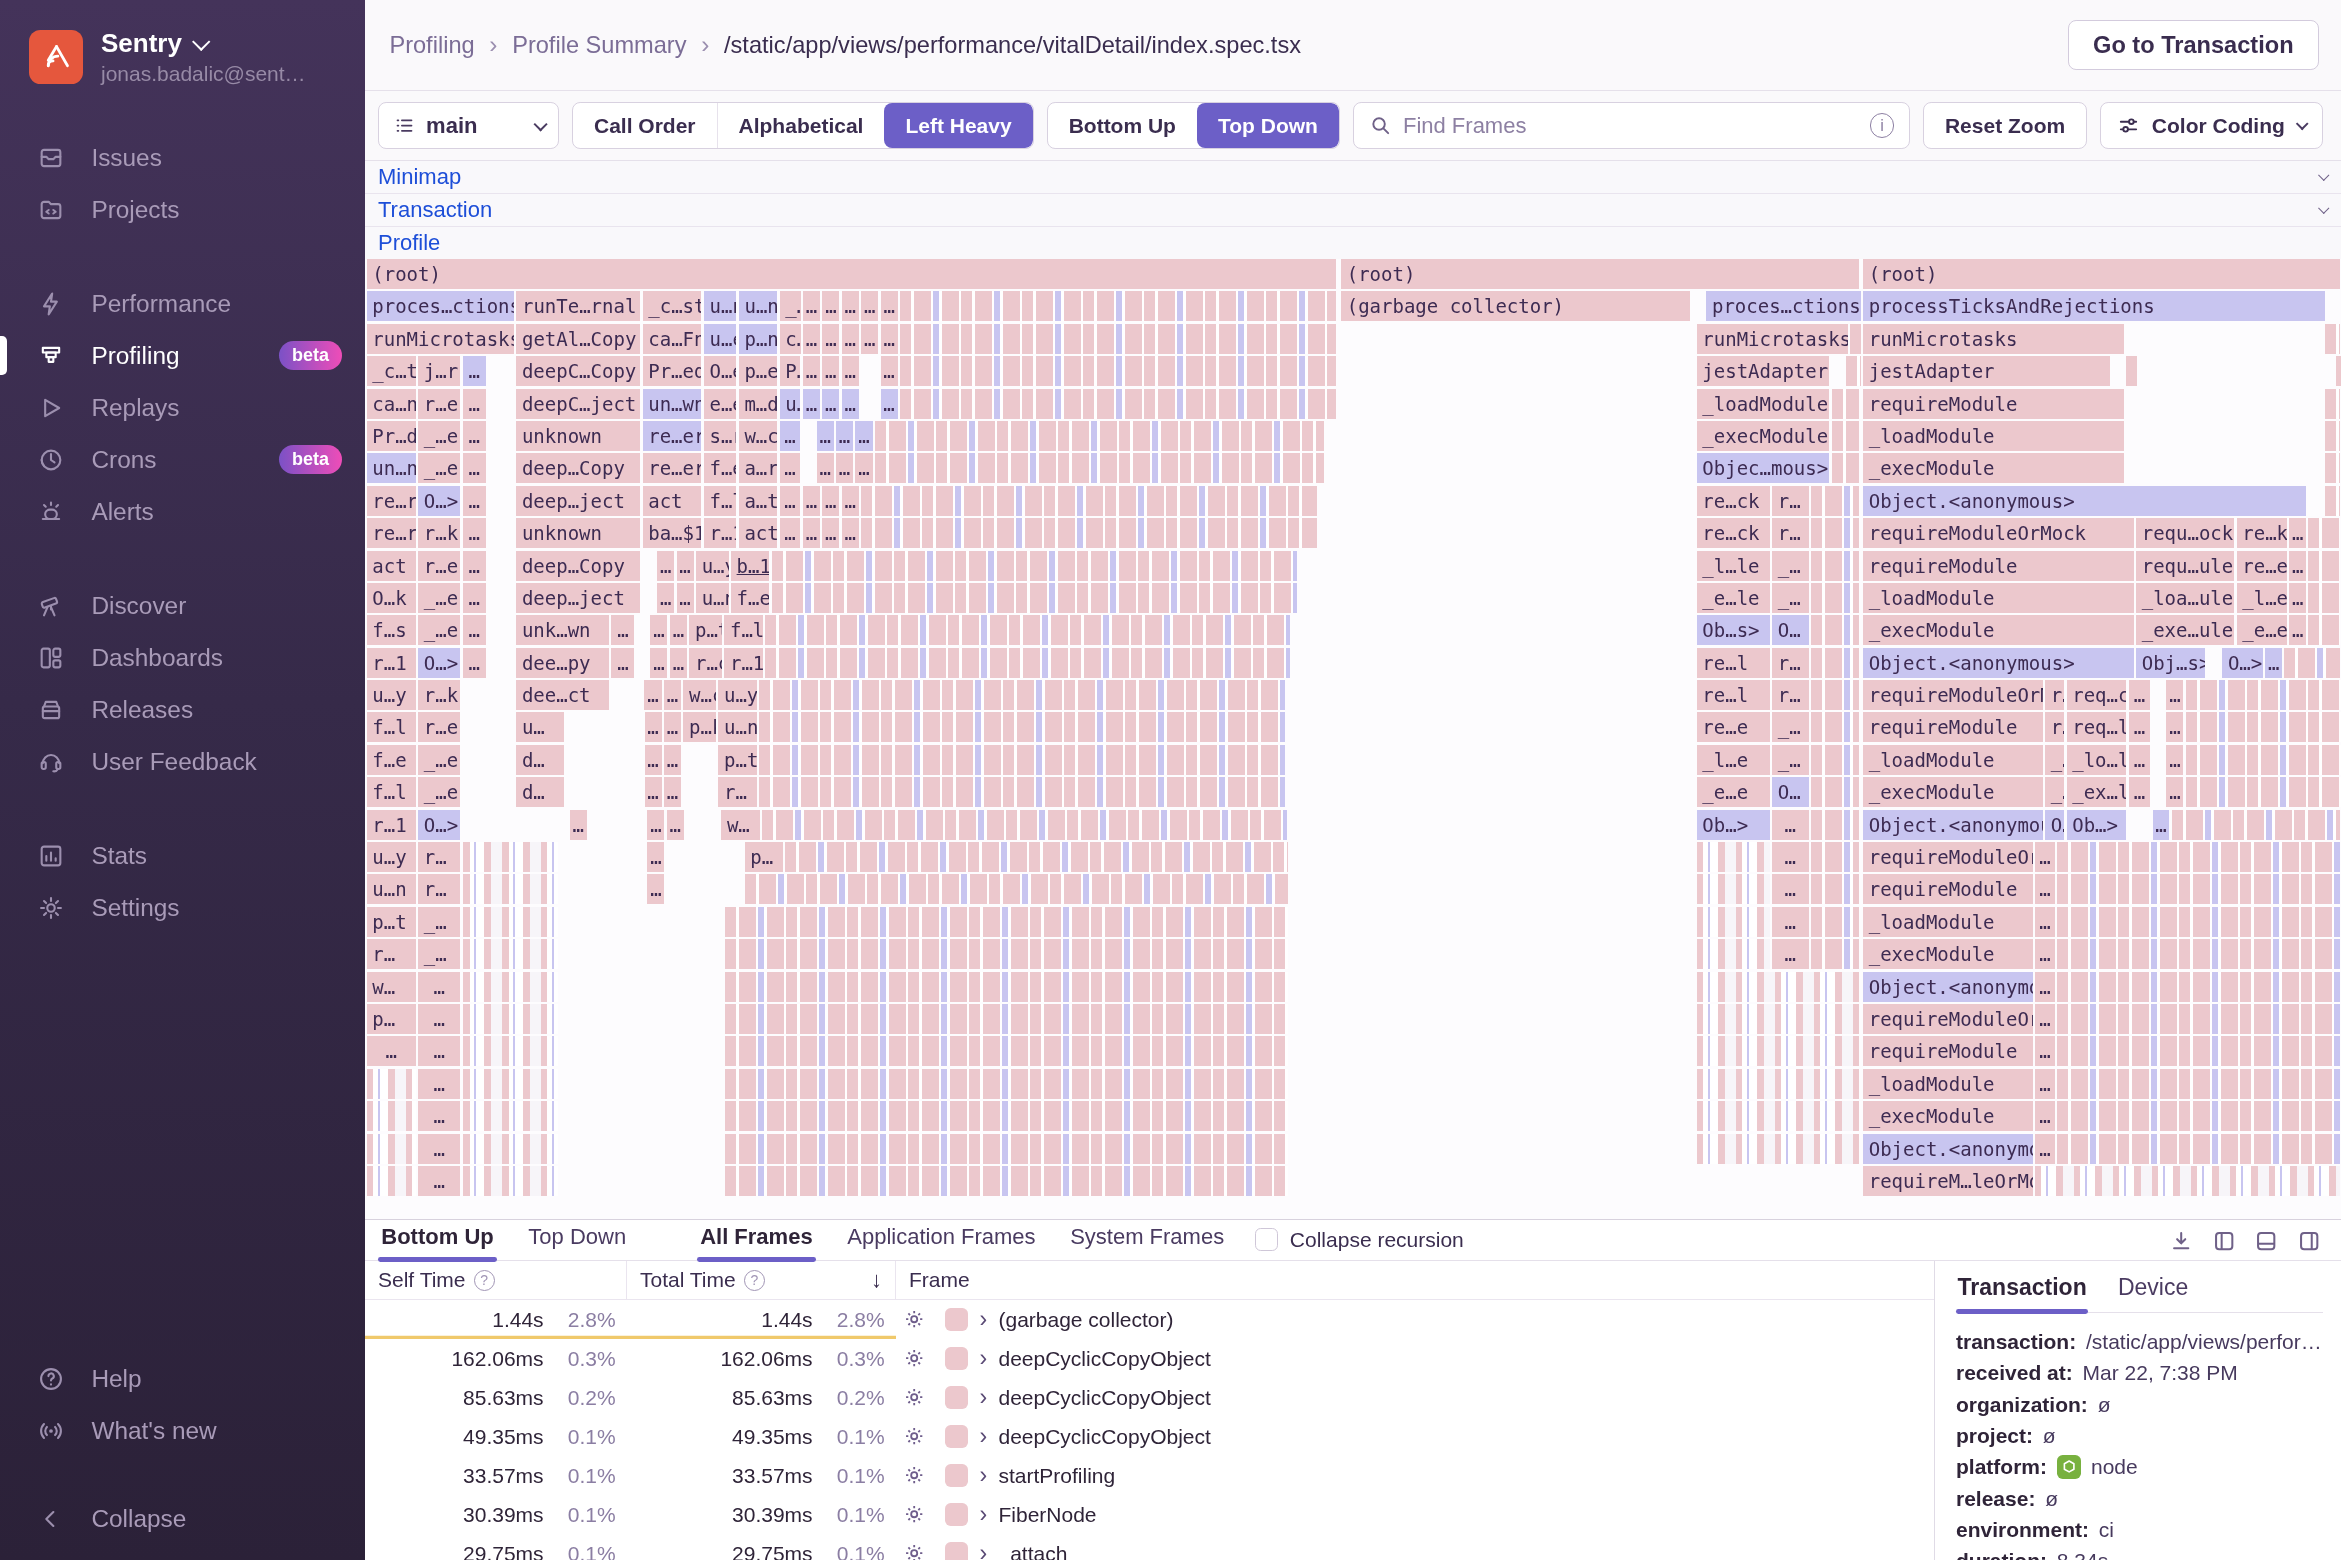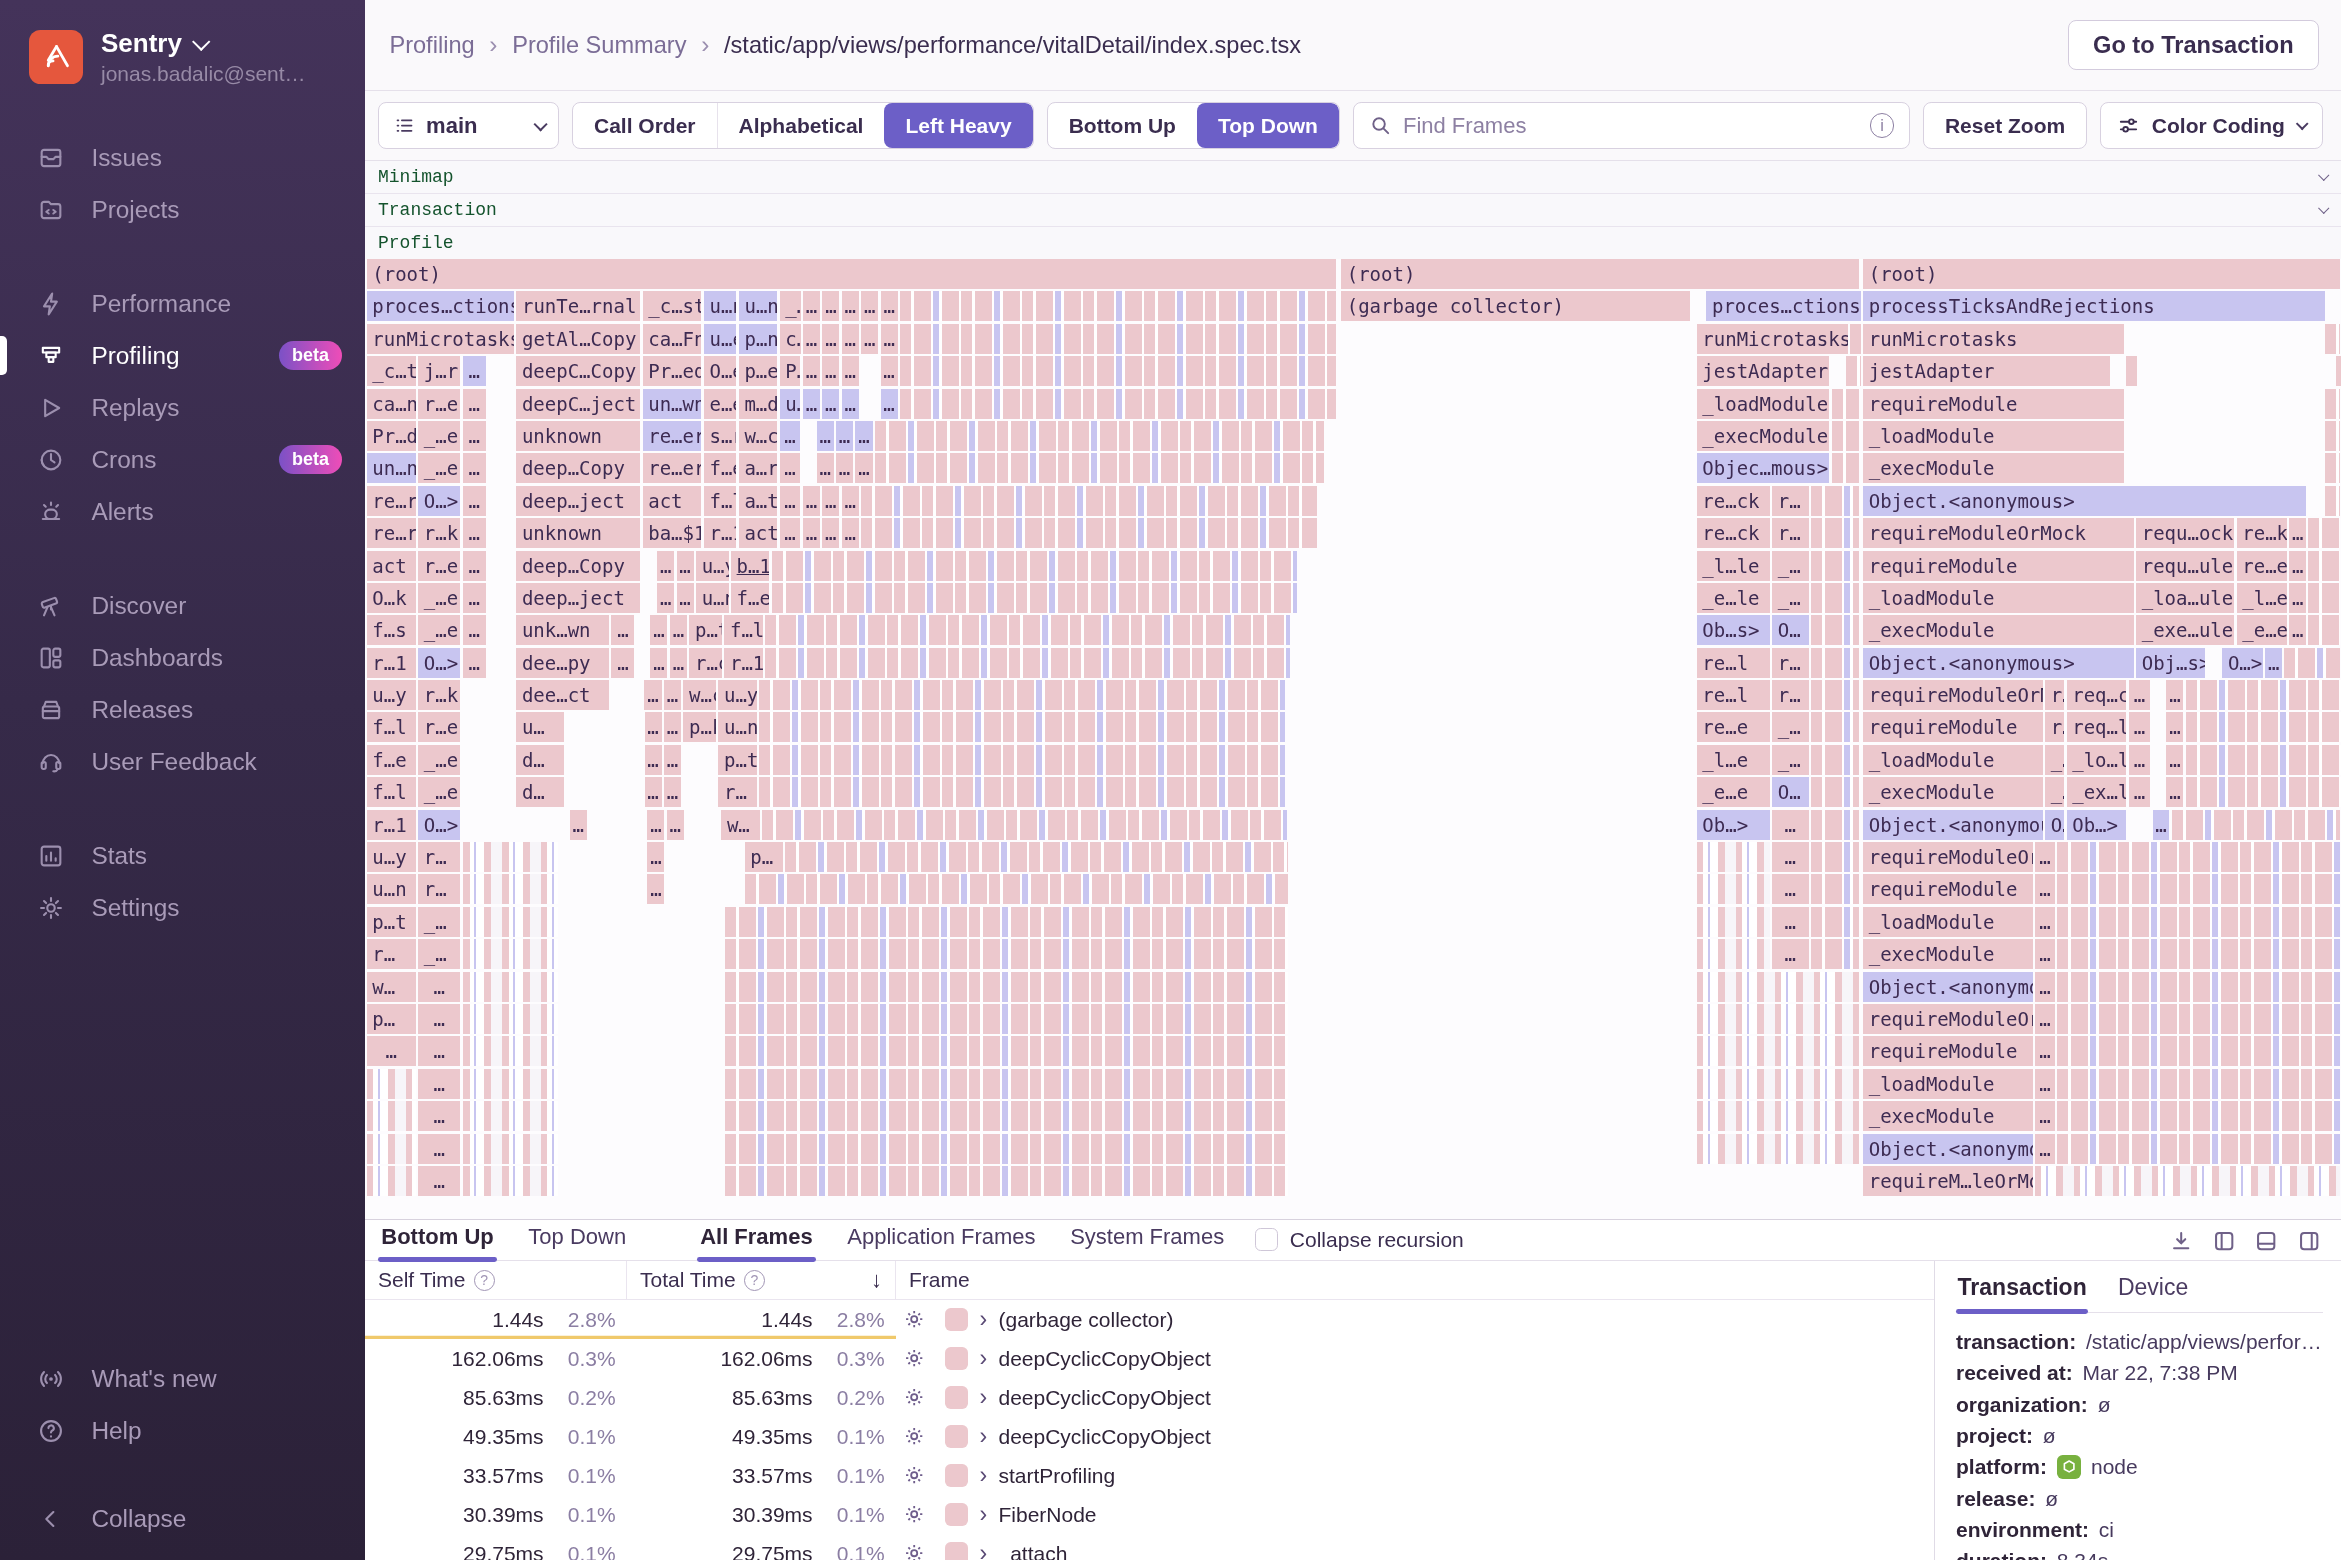--- a/index.html
+++ b/index.html
@@ -44,21 +44,21 @@
   .seg button.on { background:#6c5fc7; color:#fff; border-radius:8.1px; border-left:none; }
   #search { flex:1; max-width:682px; padding:0 14.7px; gap:11.4px; }
   #search input { border:none; outline:none; flex:1; font-size:22px; color:#3a2d4f; font-family:inherit; background:transparent; }
   #search input::placeholder { color:#8d80a3; }
   .info-i { width:24.4px; height:24.4px; border:1.6px solid #8d80a3; border-radius:50%; color:#8d80a3; font-size:16.3px; display:flex; align-items:center; justify-content:center; flex:none; }
   #reset-btn { padding:16px 21px; font-size:21px; font-weight:700; color:#3a2d4f; cursor:pointer; }
   #color-btn { padding:0 16.3px; gap:11.4px; font-size:21px; font-weight:700; color:#3a2d4f; cursor:pointer; }
   #color-btn .chev-dn { width:9px; height:9px; border-width:2px; color:#4a3b61; }
 
   #bands { position:absolute; left:0; top:161px; right:0; }
-  .band { height:33px; display:flex; align-items:center; padding:0 16.3px 0 13px; font-size:18px; color:#14532d; border-bottom:1.6px solid #e9e4ee; background:#f9f8fb;font-family:Liberation Mono, monospace; }
+  .band { height:33px; display:flex; align-items:center; padding:0 16.3px 0 13px; font-size:22px; color:#1d4ed8; border-bottom:1.6px solid #e9e4ee; background:#f9f8fb; }
   .band .chev-dn { margin-left:auto; width:8.1px; height:8.1px; border-width:1.6px; color:#6f6188; }
 
   
   #flame { position:absolute; left:0; top:259px; right:0; height:960px; background:#fdfcfe; overflow:hidden; }
   .fsec { position:absolute; top:0; }
   .frow { display:flex; height:30px; margin-bottom:2.4px; overflow:hidden; }
   .fc { height:100%; flex:none; margin-right:2.4px; display:flex; align-items:center; padding:0 5.7px; font-family:"DejaVu Sans Mono",monospace; font-size:19px; color:#3d2b52; white-space:nowrap; overflow:hidden; }
   .fc.tiny { padding:0 1.6px; justify-content:center; }
   .c-p { background:#ecc8cd; }
   .c-v { background:#c8c5f0; }
@@ -265,36 +265,36 @@
             </span>
             <span class="sb-label">Settings</span>
           </div>
         </div>
       </nav>
     <div class="sb-spacer"></div>
     <div class="sb-foot" id="sb-foot">
         <div class="sb-item">
           <span class="sb-ico">
             <svg width="28" height="28" viewBox="0 0 24 24" fill="none" stroke="currentColor" stroke-width="1.8" stroke-linecap="round" stroke-linejoin="round">
+              <circle cx="12" cy="12" r="8.5"></circle>
+              <path d="M9.8 9.5a2.3 2.3 0 1 1 3.3 2.1c-.8.4-1.1.9-1.1 1.7"></path>
+              <path d="M12 16.5v.3"></path>
+            </svg>
+          </span>
+          <span class="sb-label">Help</span>
+        </div>
+        <div class="sb-item">
+          <span class="sb-ico">
+            <svg width="28" height="28" viewBox="0 0 24 24" fill="none" stroke="currentColor" stroke-width="1.8" stroke-linecap="round" stroke-linejoin="round">
               <circle cx="12" cy="12" r="1.6" fill="currentColor" stroke="none"></circle>
               <path d="M8.5 15.5a5 5 0 0 1 0-7M15.5 8.5a5 5 0 0 1 0 7"></path>
               <path d="M6 18a8.5 8.5 0 0 1 0-12M18 6a8.5 8.5 0 0 1 0 12"></path>
             </svg>
           </span>
           <span class="sb-label">What's new</span>
-        </div>
-        <div class="sb-item">
-          <span class="sb-ico">
-            <svg width="28" height="28" viewBox="0 0 24 24" fill="none" stroke="currentColor" stroke-width="1.8" stroke-linecap="round" stroke-linejoin="round">
-              <circle cx="12" cy="12" r="8.5"></circle>
-              <path d="M9.8 9.5a2.3 2.3 0 1 1 3.3 2.1c-.8.4-1.1.9-1.1 1.7"></path>
-              <path d="M12 16.5v.3"></path>
-            </svg>
-          </span>
-          <span class="sb-label">Help</span>
         </div>
         <div class="gap"></div>
         <div class="sb-item">
           <span class="sb-ico">
             <svg width="28" height="28" viewBox="0 0 24 24" fill="none" stroke="currentColor" stroke-width="1.8" stroke-linecap="round" stroke-linejoin="round">
               <path d="M14 6l-6 6 6 6"></path>
             </svg>
           </span>
           <span class="sb-label">Collapse</span>
         </div>

